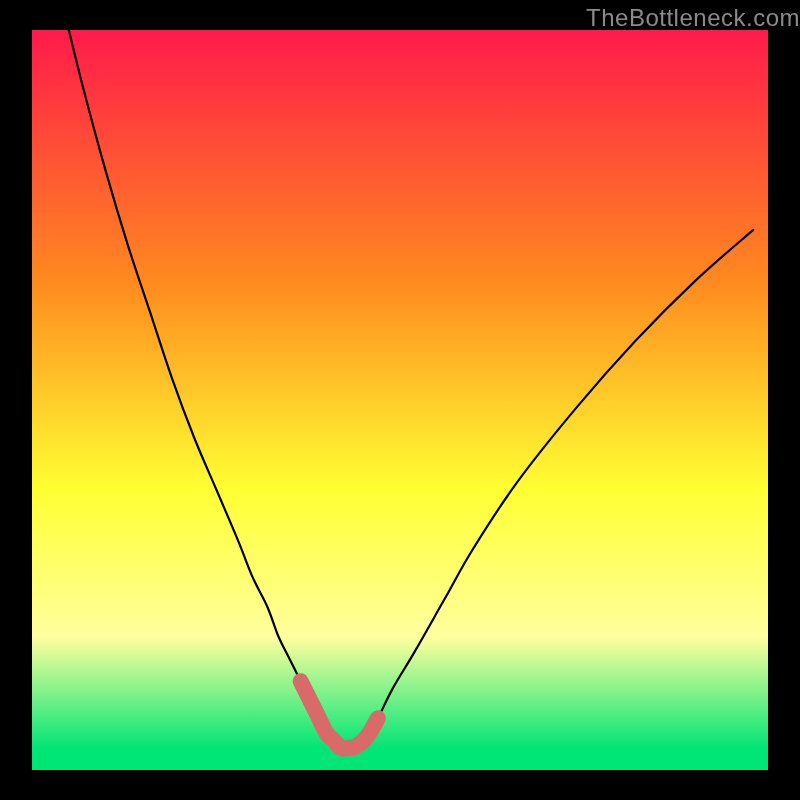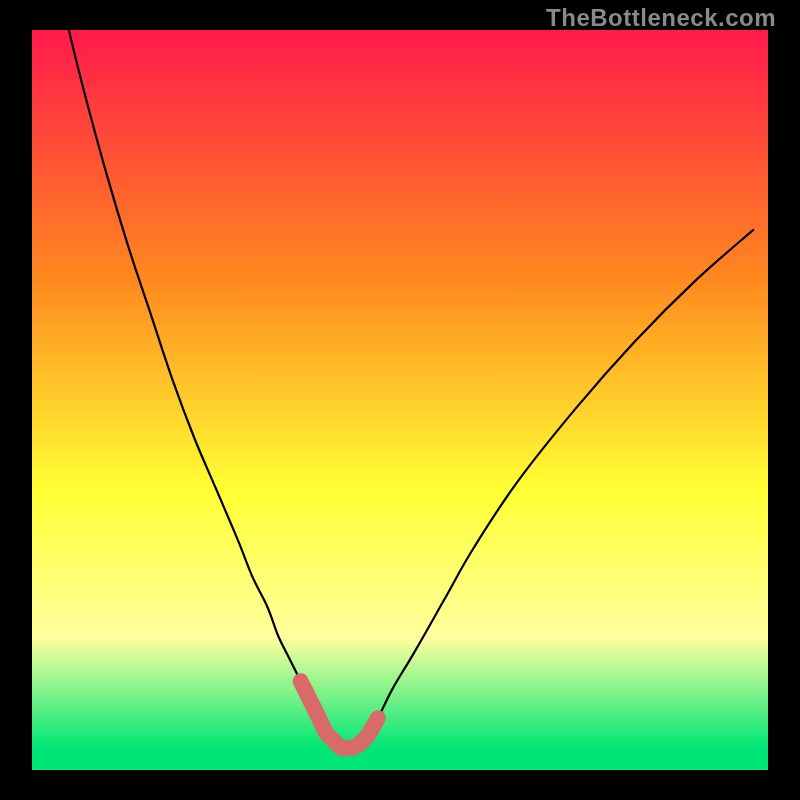--- a/index.html
+++ b/index.html
@@ -14,26 +14,26 @@
     position: absolute;
     left: 0;
     top: 0;
     width: 800px;
     height: 800px;
     background: #000;
   }
   .watermark {
     position: absolute;
     top: 4px;
-    right: 24px;
+    right: 0;
     font-family: Arial, Helvetica, sans-serif;
     font-size: 24px;
     color: #8a8a8a;
     letter-spacing: 0.5px;
-    font-weight: 700;
+    font-weight: 400;
   }
   svg {
     position: absolute;
     left: 0;
     top: 0;
   }
 </style>
 </head>
 <body>
 <div class="frame">

